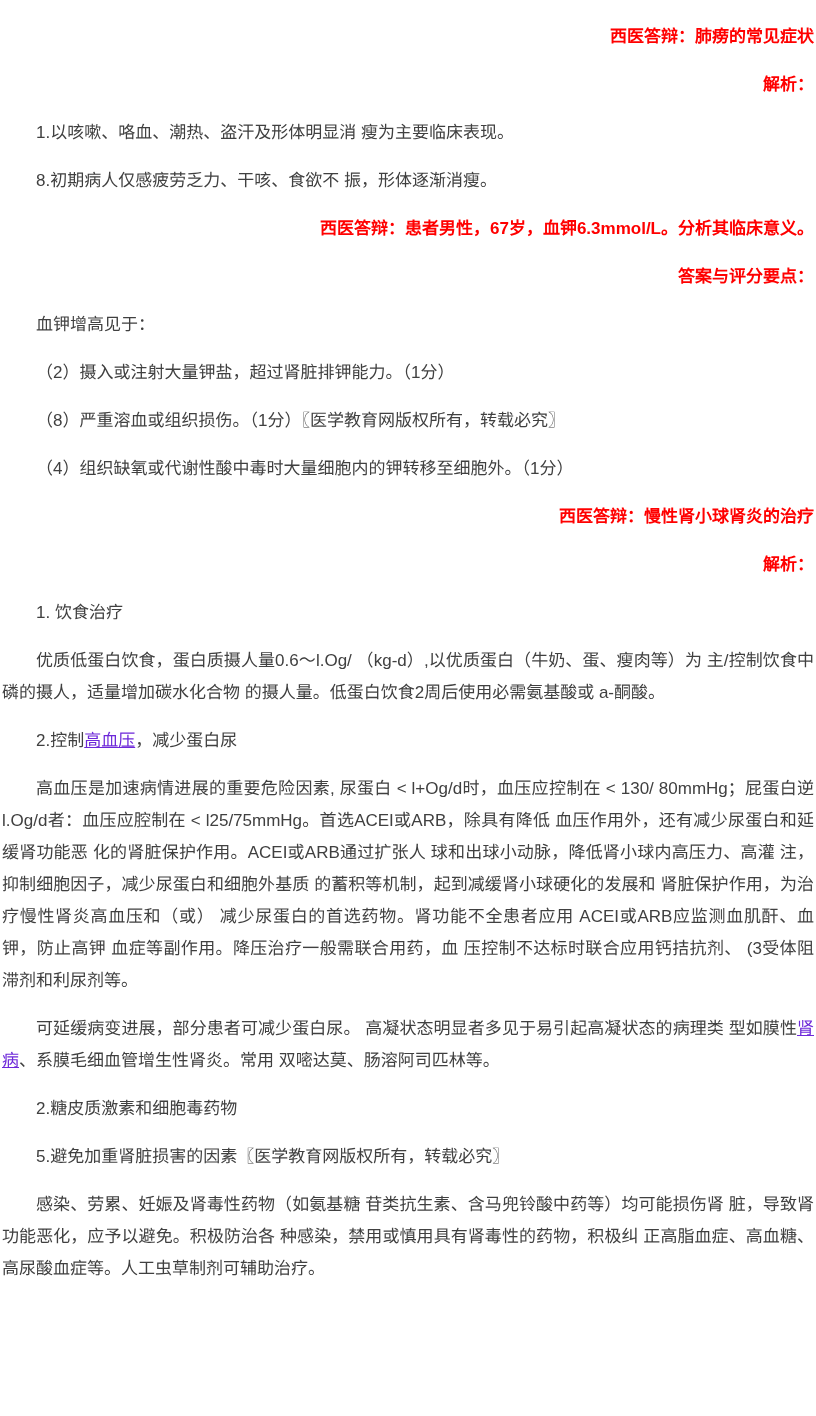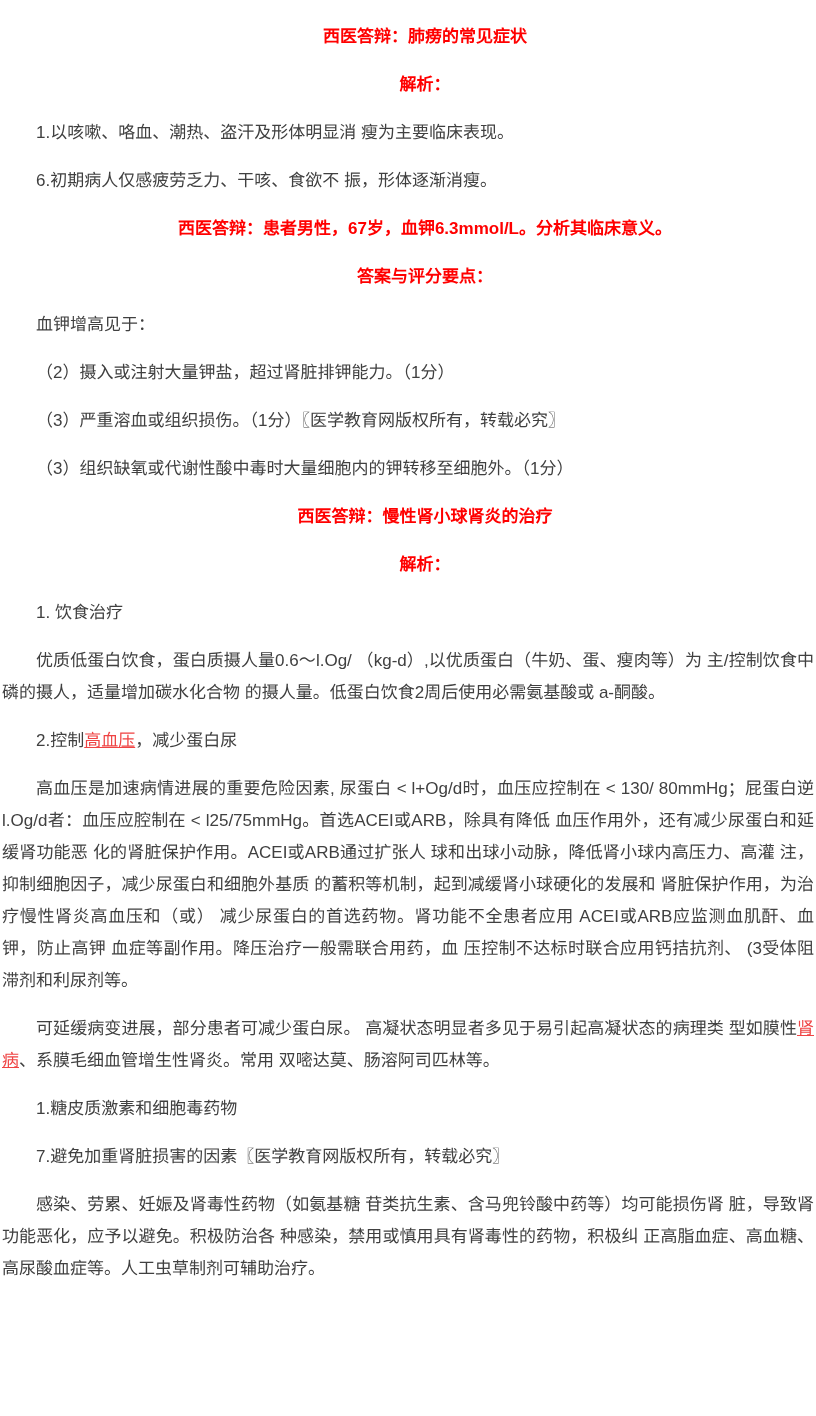--- a/index.html
+++ b/index.html
@@ -23,45 +23,45 @@
   }
   .article p {
     margin: 16px 0;
     text-indent: 2em;
     text-align: justify;
     word-break: break-word;
   }
   .article p.heading {
     color: #ff0000;
     font-weight: bold;
-    text-align: center;
+    text-align: right;
   }
   .article a.inline-link {
-    color: #ef4444;
+    color: #6d28d9;
     text-decoration: underline;
     cursor: pointer;
   }
 </style>
 </head>
 <body>
 
 <div class="article">
     <p class="heading"><span>西医答辩：肺痨的常见症状</span></p>
     <p class="heading"><span>解析：</span></p>
     <p class="para"><span>1.以咳嗽、咯血、潮热、盗汗及形体明显消 瘦为主要临床表现。</span></p>
-    <p class="para"><span>6.初期病人仅感疲劳乏力、干咳、食欲不 振，形体逐渐消瘦。</span></p>
+    <p class="para"><span>8.初期病人仅感疲劳乏力、干咳、食欲不 振，形体逐渐消瘦。</span></p>
     <p class="heading"><span>西医答辩：患者男性，67岁，血钾6.3mmol/L。分析其临床意义。</span></p>
     <p class="heading"><span>答案与评分要点：</span></p>
     <p class="para"><span>血钾增高见于：</span></p>
     <p class="para"><span>（2）摄入或注射大量钾盐，超过肾脏排钾能力。（1分）</span></p>
-    <p class="para"><span>（3）严重溶血或组织损伤。（1分）〖医学教育网版权所有，转载必究〗</span></p>
-    <p class="para"><span>（3）组织缺氧或代谢性酸中毒时大量细胞内的钾转移至细胞外。（1分）</span></p>
+    <p class="para"><span>（8）严重溶血或组织损伤。（1分）〖医学教育网版权所有，转载必究〗</span></p>
+    <p class="para"><span>（4）组织缺氧或代谢性酸中毒时大量细胞内的钾转移至细胞外。（1分）</span></p>
     <p class="heading"><span>西医答辩：慢性肾小球肾炎的治疗</span></p>
     <p class="heading"><span>解析：</span></p>
     <p class="para"><span>1. 饮食治疗</span></p>
     <p class="para"><span>优质低蛋白饮食，蛋白质摄人量0.6〜l.Og/ （kg-d）,以优质蛋白（牛奶、蛋、瘦肉等）为 主/控制饮食中磷的摄人，适量增加碳水化合物 的摄人量。低蛋白饮食2周后使用必需氨基酸或 a-酮酸。</span></p>
     <p class="para"><span>2.控制</span><a class="inline-link">高血压</a><span>，减少蛋白尿</span></p>
     <p class="para"><span>高血压是加速病情进展的重要危险因素, 尿蛋白 &lt; l+Og/d时，血压应控制在 &lt; 130/ 80mmHg；屁蛋白逆 l.Og/d者：血压应腔制在 &lt; l25/75mmHg。首选ACEI或ARB，除具有降低 血压作用外，还有减少尿蛋白和延缓肾功能恶 化的肾脏保护作用。ACEI或ARB通过扩张人 球和出球小动脉，降低肾小球内高压力、高灌 注，抑制细胞因子，减少尿蛋白和细胞外基质 的蓄积等机制，起到减缓肾小球硬化的发展和 肾脏保护作用，为治疗慢性肾炎高血压和（或） 减少尿蛋白的首选药物。肾功能不全患者应用 ACEI或ARB应监测血肌酐、血钾，防止高钾 血症等副作用。降压治疗一般需联合用药，血 压控制不达标时联合应用钙拮抗剂、 (3受体阻 滞剂和利尿剂等。</span></p>
     <p class="para"><span>可延缓病变进展，部分患者可减少蛋白尿。 高凝状态明显者多见于易引起高凝状态的病理类 型如膜性</span><a class="inline-link">肾病</a><span>、系膜毛细血管增生性肾炎。常用 双嘧达莫、肠溶阿司匹林等。</span></p>
-    <p class="para"><span>1.糖皮质激素和细胞毒药物</span></p>
-    <p class="para"><span>7.避免加重肾脏损害的因素〖医学教育网版权所有，转载必究〗</span></p>
+    <p class="para"><span>2.糖皮质激素和细胞毒药物</span></p>
+    <p class="para"><span>5.避免加重肾脏损害的因素〖医学教育网版权所有，转载必究〗</span></p>
     <p class="para"><span>感染、劳累、妊娠及肾毒性药物（如氨基糖 苷类抗生素、含马兜铃酸中药等）均可能损伤肾 脏，导致肾功能恶化，应予以避免。积极防治各 种感染，禁用或慎用具有肾毒性的药物，积极纠 正高脂血症、高血糖、高尿酸血症等。人工虫草制剂可辅助治疗。</span></p>
   </div>
 
 </body></html>

